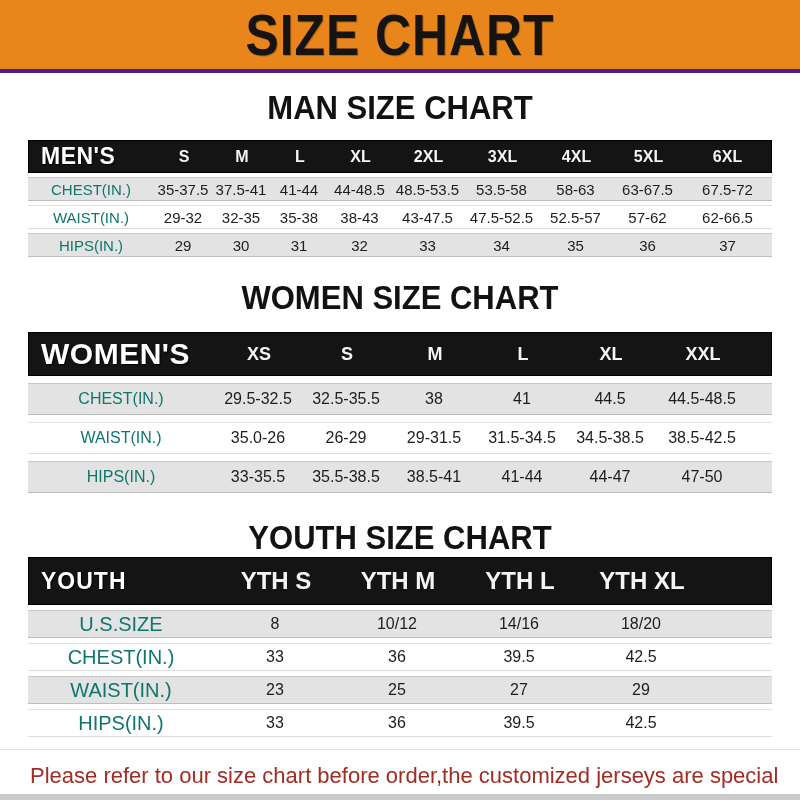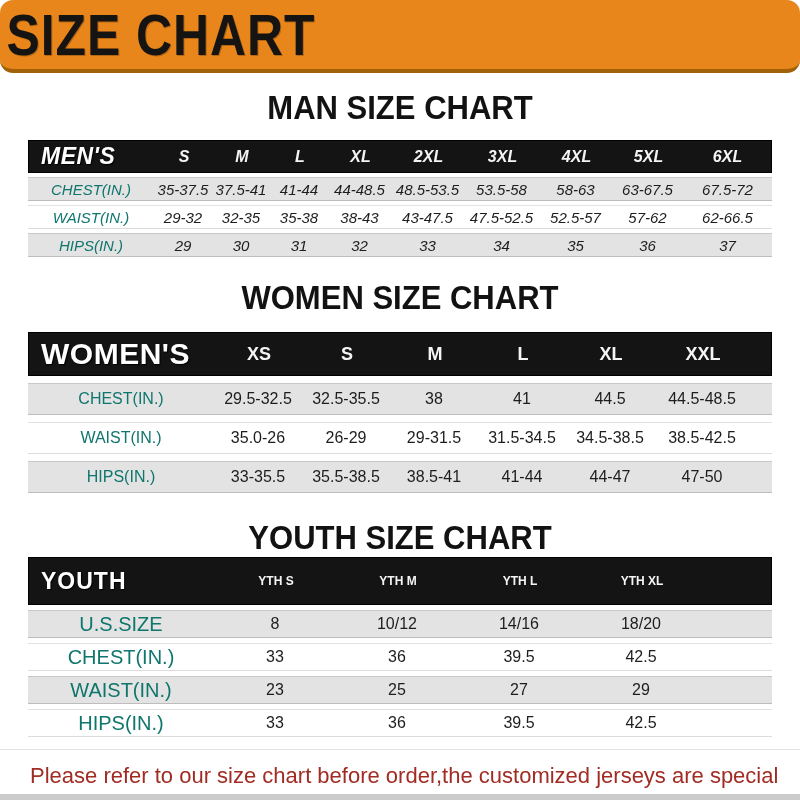--- a/index.html
+++ b/index.html
@@ -9,22 +9,22 @@
     font-family: "Liberation Sans", "DejaVu Sans", sans-serif;
     position: relative;
     overflow: hidden;
   }
   .page { width: 800px; height: 800px; position: relative; }
 
   
   .banner {
     height: 69px;
     background: #e8861b;
-    border-bottom: 4px solid #a16207;
-    display: flex; align-items: center;  border-radius: 13px;
+    border-bottom: 4px solid #4c1d95;
+    display: flex; align-items: center; justify-content: center;
   }
   .banner-title {
     font-size: 52px;
     font-weight: 800;
     color: #161413;
     letter-spacing: 1px;
     transform: scale(0.96, 1.12);
     transform-origin: center;
     text-shadow: 1px 1px 0 rgba(90,45,0,0.35);
   }
@@ -62,42 +62,42 @@
   .band-size { text-align: center; font-weight: 700; color: #f4f4f4; }
 
   .data-row { color: #1d1d1d; }
   .data-row .row-label { text-align: center; color: #0f766e; }
   .data-row .cell { text-align: center; }
   .gray  { background: #e3e3e3; border-top: 1px solid #c8c8c8; border-bottom: 1px solid #bdbdbd; }
   .white { background: #ffffff; border-top: 1px solid #e2e2e2; border-bottom: 1px solid #dcdcdc; }
 
   
   .men-table { margin-top: 13px; }
-  .men-table .row { grid-template-columns: 126px 58px 58px 58px 63px 73px 75px 73px 71px 1fr; font-style: italic; }
+  .men-table .row { grid-template-columns: 126px 58px 58px 58px 63px 73px 75px 73px 71px 1fr; }
   .men-table .band { height: 31px; }
   .men-table .band-label { font-size: 23px; letter-spacing: 0.5px; }
   .men-table .band-size { font-size: 16px; }
   .men-table .data-row { height: 22px; margin-top: 4px; font-size: 15px; }
   .men-table .row-label { font-size: 15px; }
 
   
   .women-table { margin-top: 15px; }
   .women-table .row { grid-template-columns: 186px 88px 88px 88px 88px 88px 96px 1fr; }
   .women-table .band { height: 42px; }
   .women-table .band-label { font-size: 30px; letter-spacing: 0.5px; }
   .women-table .band-size { font-size: 18px; }
   .women-table .data-row { height: 30px; margin-top: 7px; font-size: 16px; }
   .women-table .row-label { font-size: 16px; }
 
   
   .youth-table { }
   .youth-table .row { grid-template-columns: 186px 122px 122px 122px 122px 1fr; }
   .youth-table .band { height: 46px; }
   .youth-table .band-label { font-size: 23px; letter-spacing: 1px; }
-  .youth-table .band-size { font-size: 12px; }
+  .youth-table .band-size { font-size: 24px; }
   .youth-table .data-row { height: 26px; margin-top: 5px; font-size: 16px; }
   .youth-table .row-label { font-size: 20px; }
 
   
   .footer-note {
     margin-top: 12px;
     border-top: 1px solid #e3e3e3;
     padding: 10px 20px 0 30px;
     color: #a12c24;
     font-size: 22px;

